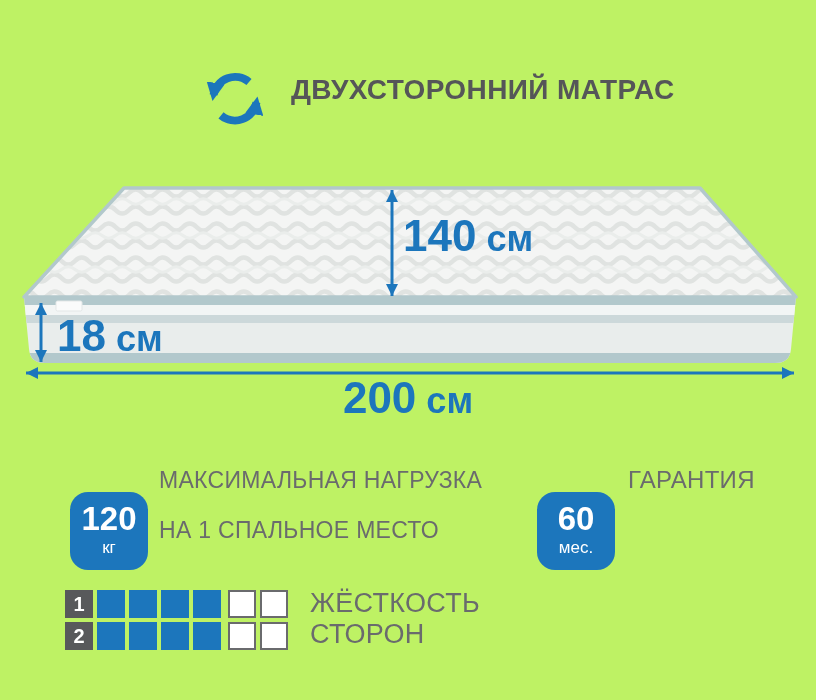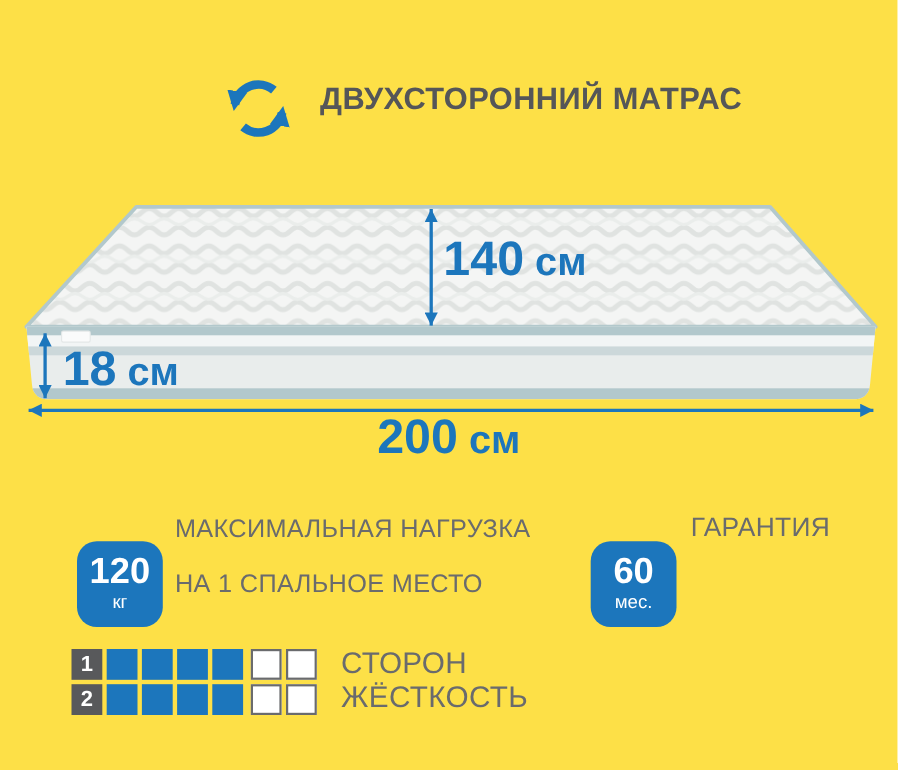--- a/index.html
+++ b/index.html
@@ -6,21 +6,21 @@
     --primary-blue:#1c76bc;
     --subtitle-blue:#2183c9;
     --title-gray:#555658;
     --text-gray:#6a6b6d;
     --square-dark:#58595b;
     --piping:#b2c8cc;
     --mattress-face:#e9edec;
   }
   html,body{margin:0;padding:0;background:#fff;}
   .stage{
-    position:relative;width:816px;height:700px;background:#fde047;overflow:hidden;
+    position:relative;width:816px;height:700px;background:#bef264;overflow:hidden;
     font-family:"Liberation Sans", sans-serif;
   }
   
   .hdr-icon{position:absolute;left:202px;top:63px;width:66px;height:70px;}
   .hdr-icon .arc{stroke:var(--primary-blue,#1c76bc);stroke-width:12;fill:none;}
   .hdr-icon .arrhead{fill:var(--primary-blue,#1c76bc);}
   .title{
     position:absolute;left:291px;top:74px;font-size:28px;font-weight:bold;
     color:var(--title-gray,#555658);letter-spacing:.4px;white-space:nowrap;
   }
@@ -169,17 +169,17 @@
           <span class="cell cell-filled"></span>
           <span class="cell cell-filled"></span>
           <span class="cell cell-filled"></span>
           <span class="cell cell-filled"></span>
           <span class="cell cell-empty cell-first-empty"></span>
           <span class="cell cell-empty"></span>
         </div>
     </div>
   </div>
   <div class="firmness-label">
+    <div>ЖЁСТКОСТЬ</div>
     <div>СТОРОН</div>
-    <div>ЖЁСТКОСТЬ</div>
   </div>
 
 </div>
 
 </body></html>

